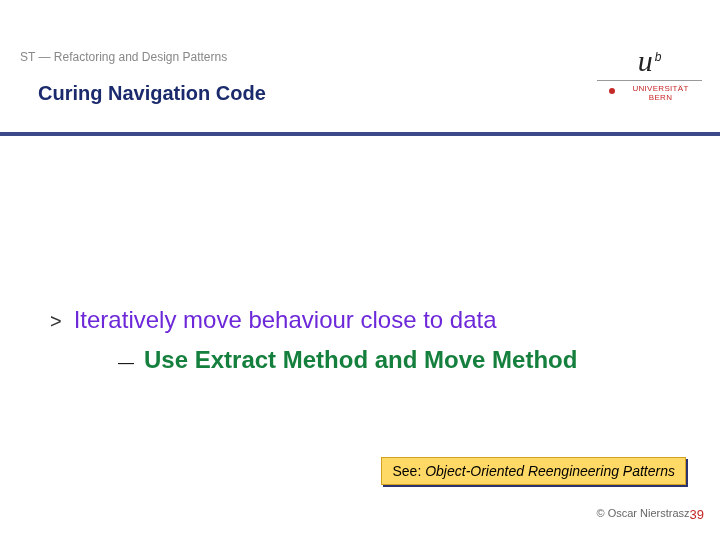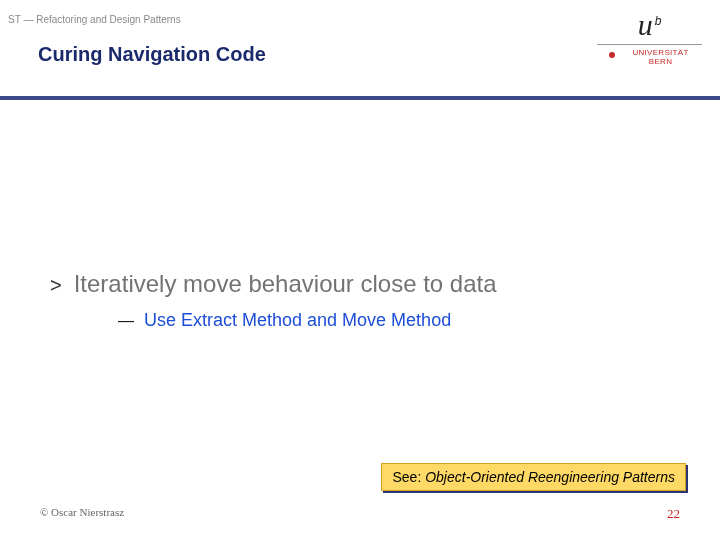--- a/index.html
+++ b/index.html
@@ -10,23 +10,24 @@
     background: #ffffff;
     position: relative;
     overflow: hidden;
   }
   .header {
     position: relative;
     height: 100px;
     border-bottom: 4px solid #3d4a8a;
   }
   .breadcrumb {
-    font-size: 10px;
+    font-size: 12px;
     color: #888;
-    padding: 14px 0 0 8px;
+    padding: 14px 0 0 20px;
+    margin-top: 36px;
   }
   .title {
     font-size: 20px;
     font-weight: bold;
     color: #1a2a6c;
     padding: 18px 0 0 38px;
   }
   .logo-area {
     position: absolute;
     top: 8px;
@@ -81,60 +82,60 @@
     display: flex;
     align-items: baseline;
     gap: 12px;
   }
   .bullet-gt {
     font-size: 20px;
     color: #333;
   }
   .main-text {
     font-size: 24px;
-    color: #737373;
+    color: #6d28d9;
   }
   .sub-point {
     display: flex;
     align-items: baseline;
     gap: 10px;
     padding: 12px 0 0 68px;
   }
   .sub-bullet {
     font-size: 16px;
     color: #111;
   }
   .sub-text {
-    font-size: 18px;
-    color: #1d4ed8;
+    font-size: 24px;
+    color: #15803d;
+    font-weight: bold;
   }
   .see-box {
     position: absolute;
     right: 34px;
-    bottom: 49px;
+    bottom: 55px;
     background: #ffd966;
     border: 1px solid #d4a020;
     box-shadow: 2px 2px 0 #2a3470;
     padding: 5px 10px;
     font-size: 14px;
   }
   .see-ref {
     font-style: italic;
   }
   .footer {
     position: absolute;
     bottom: 18px;
     left: 0;
     width: 100%;
-    padding: 0 40px;
+    padding: 0 16px;
     display: flex;
-    justify-content: space-between;
+    justify-content: flex-end;
     font-size: 11px;
     color: #666;
-    font-family: Liberation Serif, serif;
   }
   .page-num {
     color: #c62828;
     font-size: 13px;
   }
 </style>
 </head>
 <body>
 
 <div class="header">
@@ -162,14 +163,14 @@
     <span class="sub-text">Use Extract Method and Move Method</span>
   </div>
 </div>
 
 <div class="see-box">
   <span>See: </span><span class="see-ref">Object-Oriented Reengineering Patterns</span>
 </div>
 
 <div class="footer">
   <span>© Oscar Nierstrasz</span>
-  <span class="page-num">22</span>
+  <span class="page-num">39</span>
 </div>
 
 </body></html>

